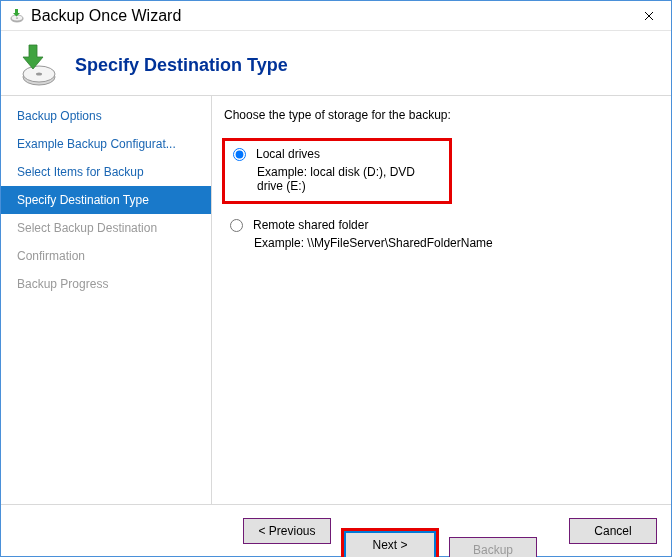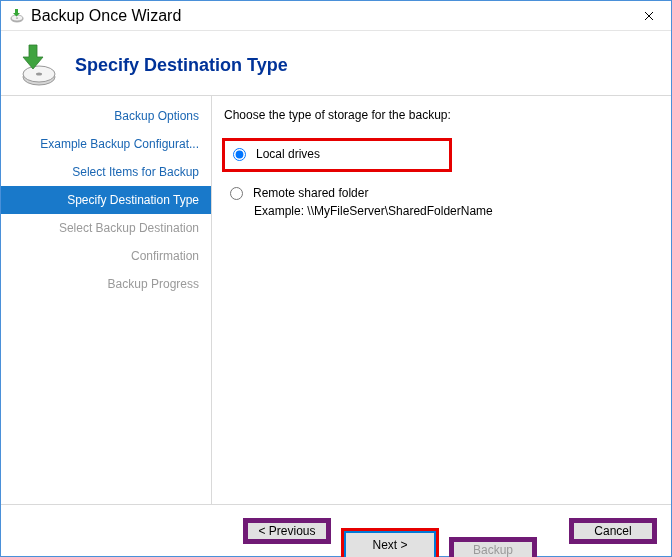--- a/index.html
+++ b/index.html
@@ -61,21 +61,20 @@
   .sidebar {
     width: 210px;
     padding: 6px 0 0 0;
     border-right: none;
   }
   .step {
     padding: 5px 12px 5px 16px;
     color: #1a66b3;
     line-height: 1.5;
     cursor: default;
-    text-align: right;
   }
   .step.active {
     background: #1979ca;
     color: #fff;
   }
   .step.disabled {
     color: #9a9a9a;
   }
   .content {
     flex: 1;
@@ -114,21 +113,21 @@
     align-items: center;
     justify-content: flex-end;
     gap: 10px;
     padding: 0 14px 0 0;
     background: #fff;
   }
   button.wiz {
     width: 88px;
     height: 26px;
     background: #e1e1e1;
-    border: 5px solid #701a75;
+    border: 1px solid #701a75;
     font-family: inherit;
     font-size: 12px;
     color: #000;
     cursor: pointer;
   }
   button.wiz:disabled {
     color: #9a9a9a;
     cursor: default;
     margin-top: 38px;
   }
@@ -191,20 +190,21 @@
     </div>
 
     <div class="content">
       <div class="prompt">Choose the type of storage for the backup:</div>
 
       <div class="option-box">
         <label class="radio-row">
           <input type="radio" name="dest" checked="" style="">
           <span>Local drives</span>
         </label>
+        <div class="example">Example: local disk (D:), DVD drive (E:)</div>
       </div>
 
       <div class="option-block">
         <label class="radio-row">
           <input type="radio" name="dest" style="">
           <span>Remote shared folder</span>
         </label>
         <div class="example">Example: \\MyFileServer\SharedFolderName</div>
       </div>
     </div>

